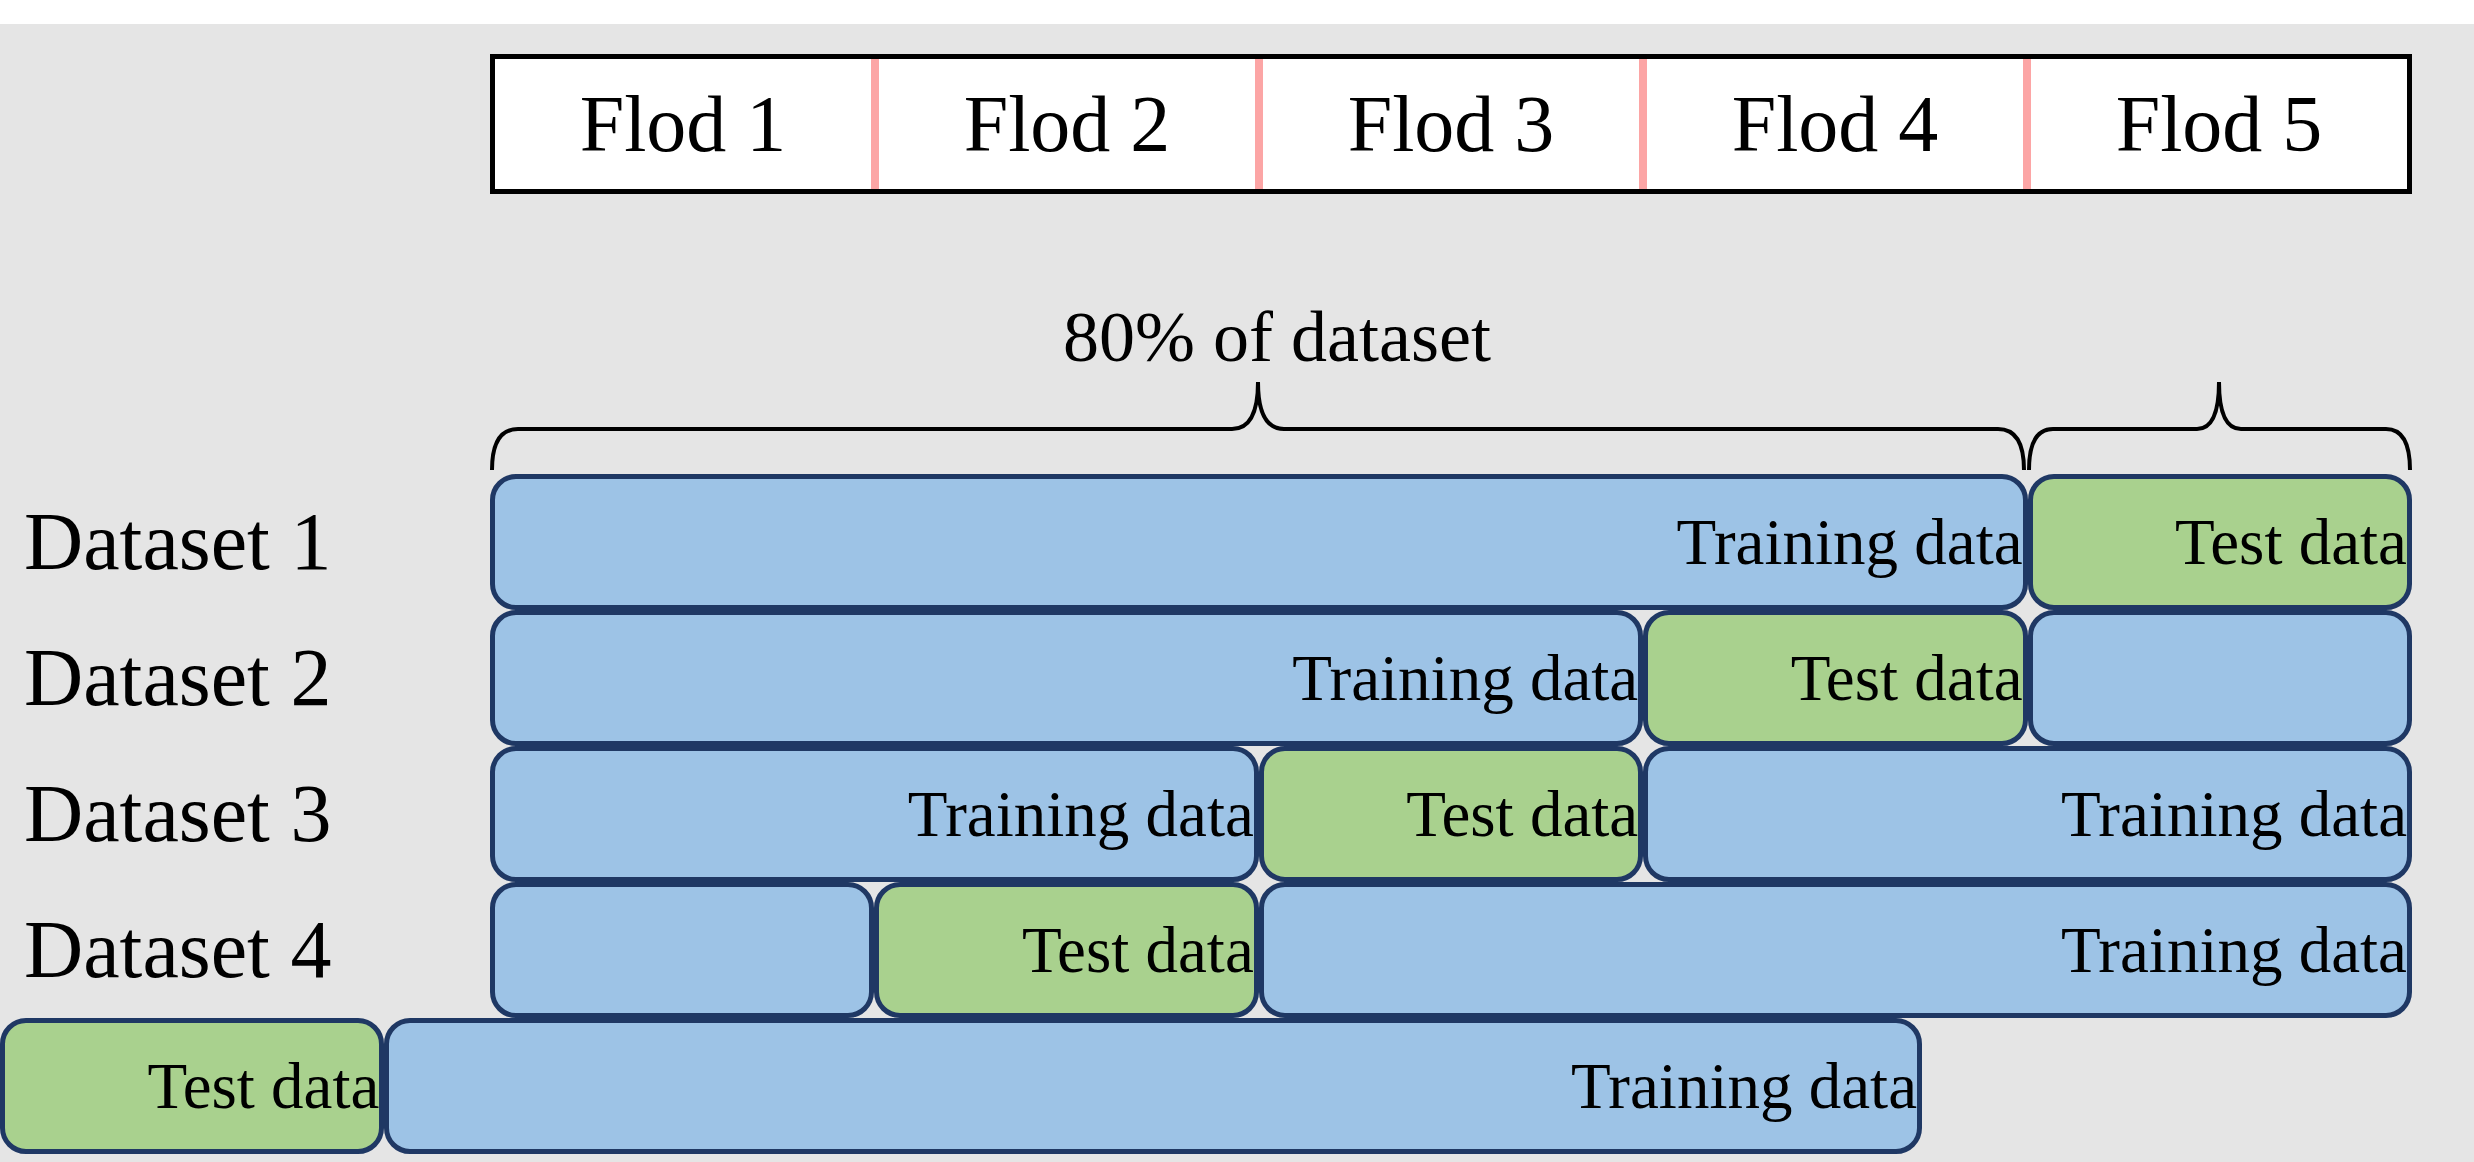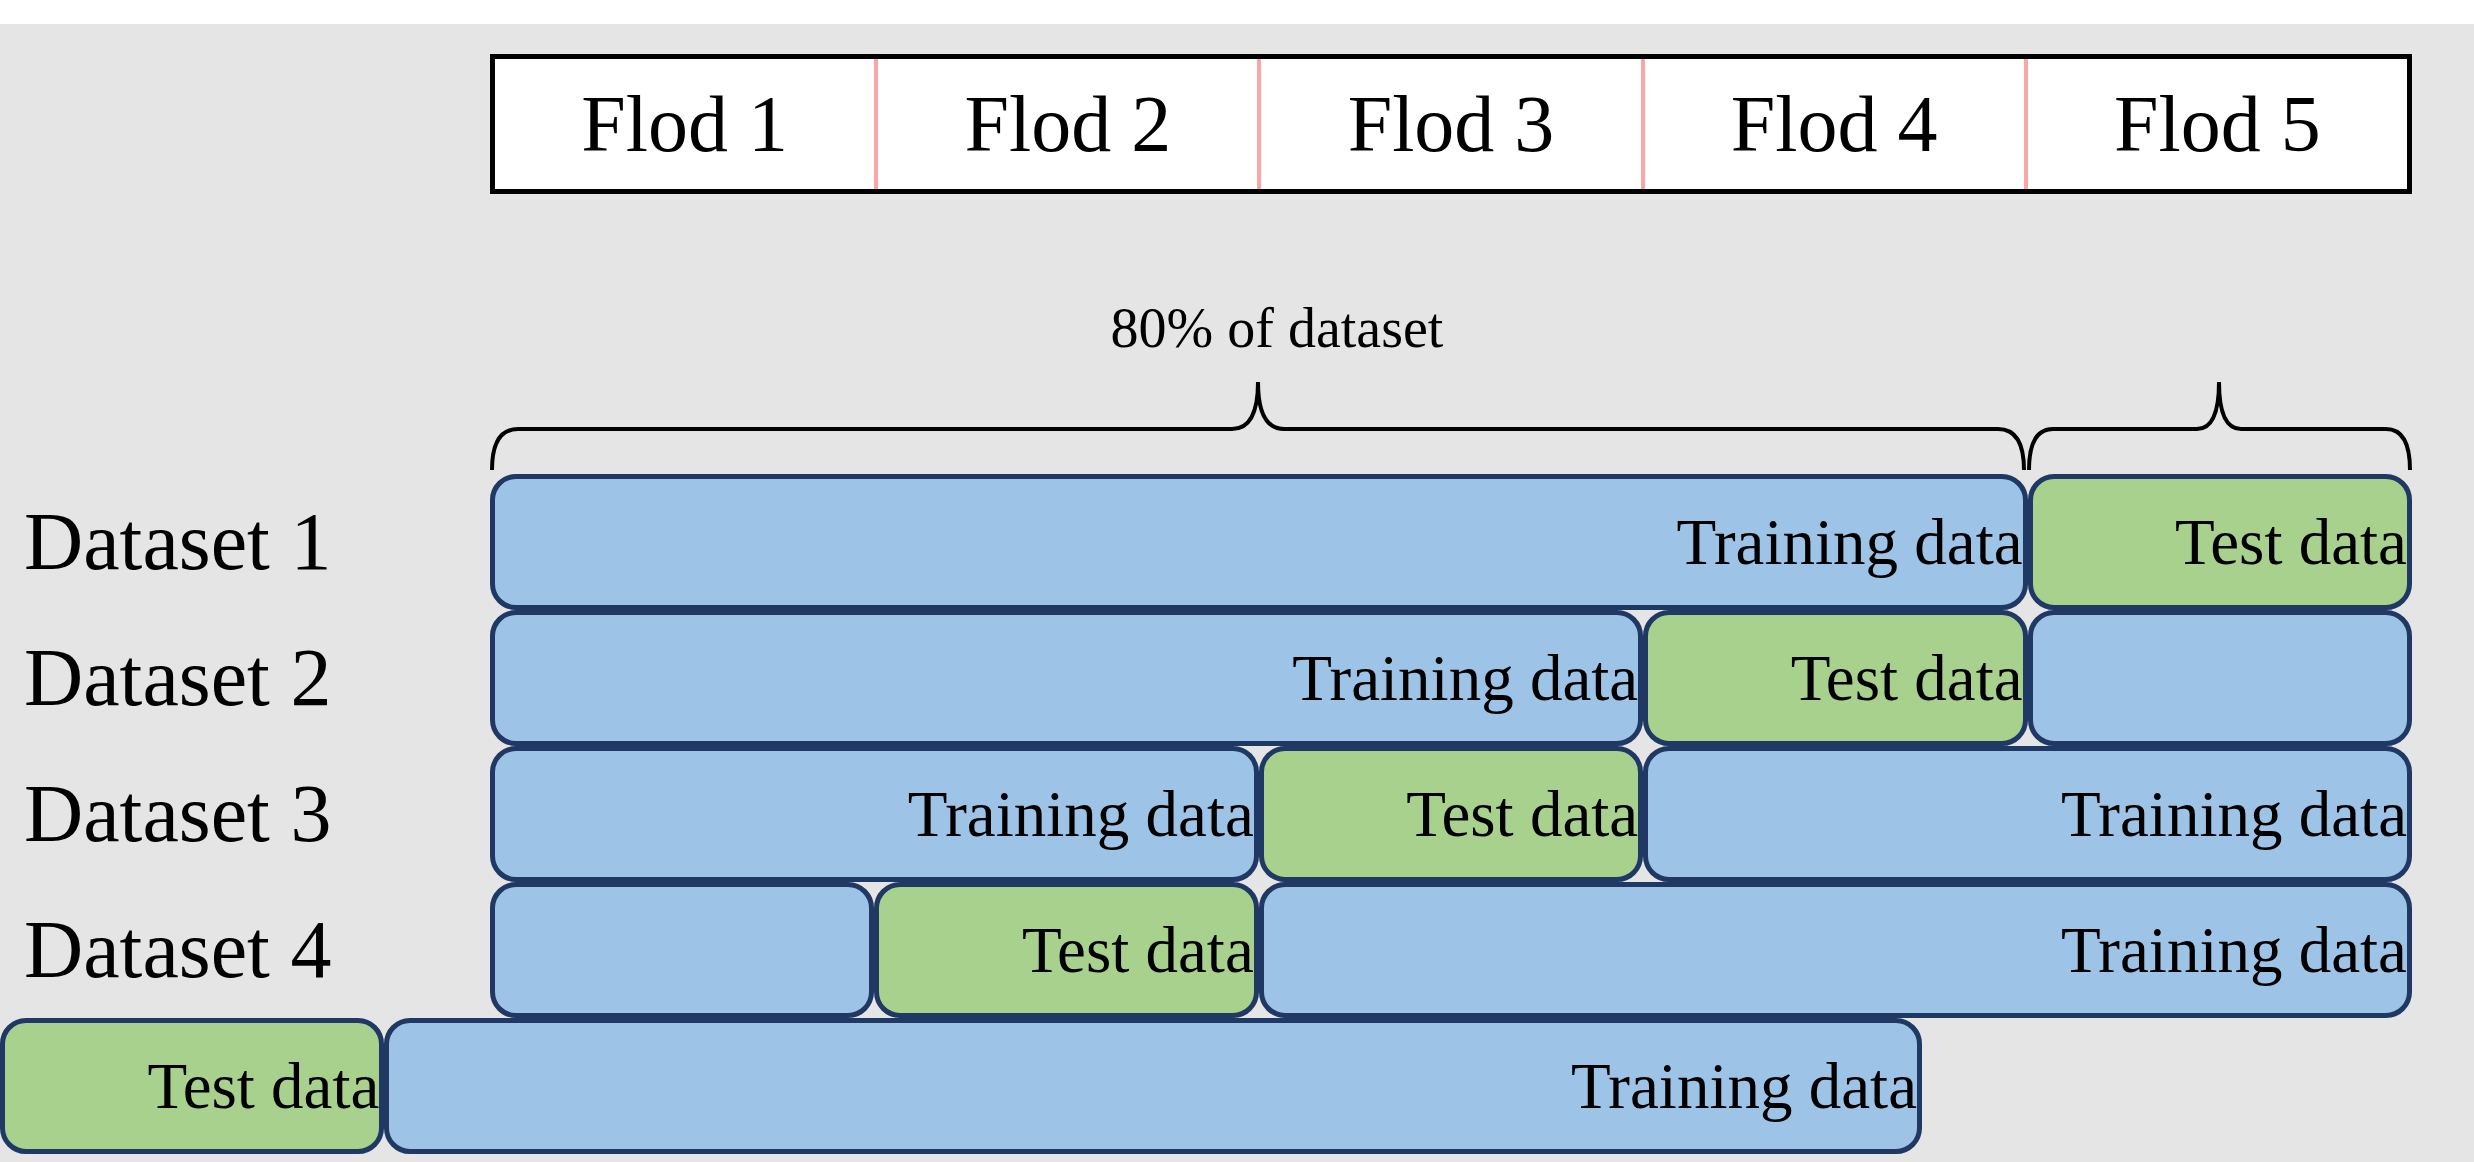--- a/index.html
+++ b/index.html
@@ -23,31 +23,31 @@
     border: 5px solid #000;
     box-sizing: border-box;
     background: #ffffff;
   }
   .fold-cell {
     flex: 1 1 0;
     display: flex;
     align-items: center;
     justify-content: center;
     font-size: 80px;
-    border-left: 4px solid #fca5a5;
+    border-left: 8px solid #fca5a5;
     white-space: nowrap;
   }
   .fold-cell:first-child { border-left: none; }
 
   
   .annotation {
     position: absolute;
     top: 272px;
     transform: translateX(-50%);
-    font-size: 56px;
+    font-size: 72px;
     white-space: nowrap;
   }
   .annotation.pct80 { left: 1277px; }
   .annotation.pct20 { left: 2252px; }
 
   
   .braces-svg {
     position: absolute;
     left: 0; top: 0;
     width: 2474px; height: 1162px;

